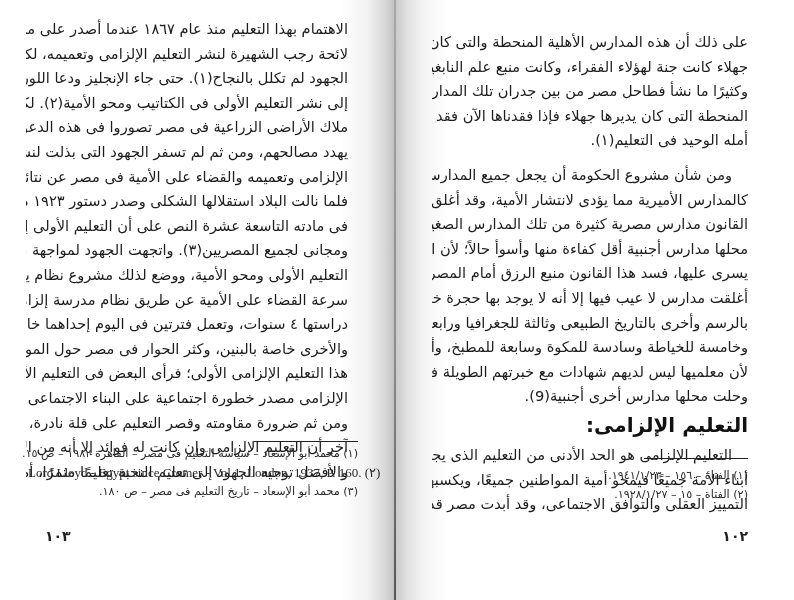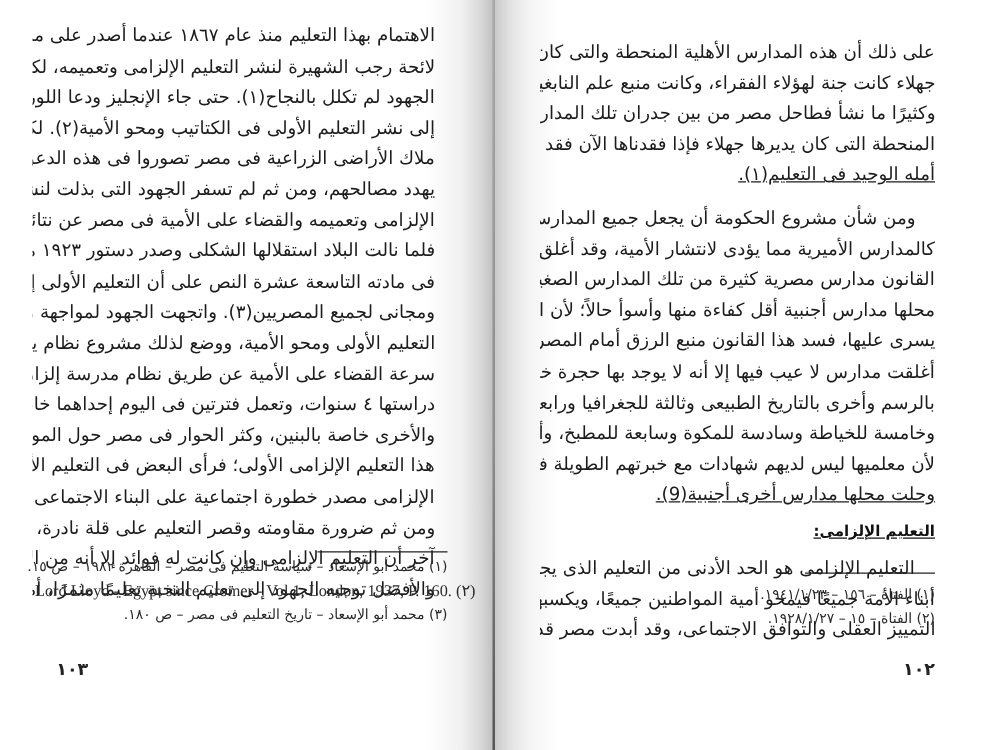--- a/index.html
+++ b/index.html
@@ -23,25 +23,25 @@
     background:linear-gradient(to bottom, #a8a8a8, #8c8c8c 60%, #555 100%);
   }
   .text-block {
     position:absolute; direction:rtl; text-align:justify;
   }
   .line {
     display:block; height:24.6px; line-height:24.6px;
     font-size:14.6px; white-space:nowrap; text-align:justify;
     text-align-last:justify; overflow:hidden;
   }
-  .line.last { text-align-last:right;text-decoration:underline; }
+  .line.last { text-align-last:right; }
   .line.indent { padding-right:16px; }
   .heading {
-    display:block; height:26px; line-height:26px; font-size:12px; font-weight:bold;
-    text-align:right; margin:3px 0 5px 0; color:#111;text-decoration:underline;
+    display:block; height:26px; line-height:26px; font-size:20px; font-weight:bold;
+    text-align:right; margin:3px 0 5px 0; color:#111;
   }
   .para-gap { height:10px; }
   .fn-rule {
     position:absolute; height:1.3px; background:#222;
   }
   .footnotes {
     position:absolute; direction:rtl; text-align:right;
   }
   .fn {
     display:block; height:19px; line-height:19px; font-size:11.2px; white-space:nowrap; color:#2a2a2a;

